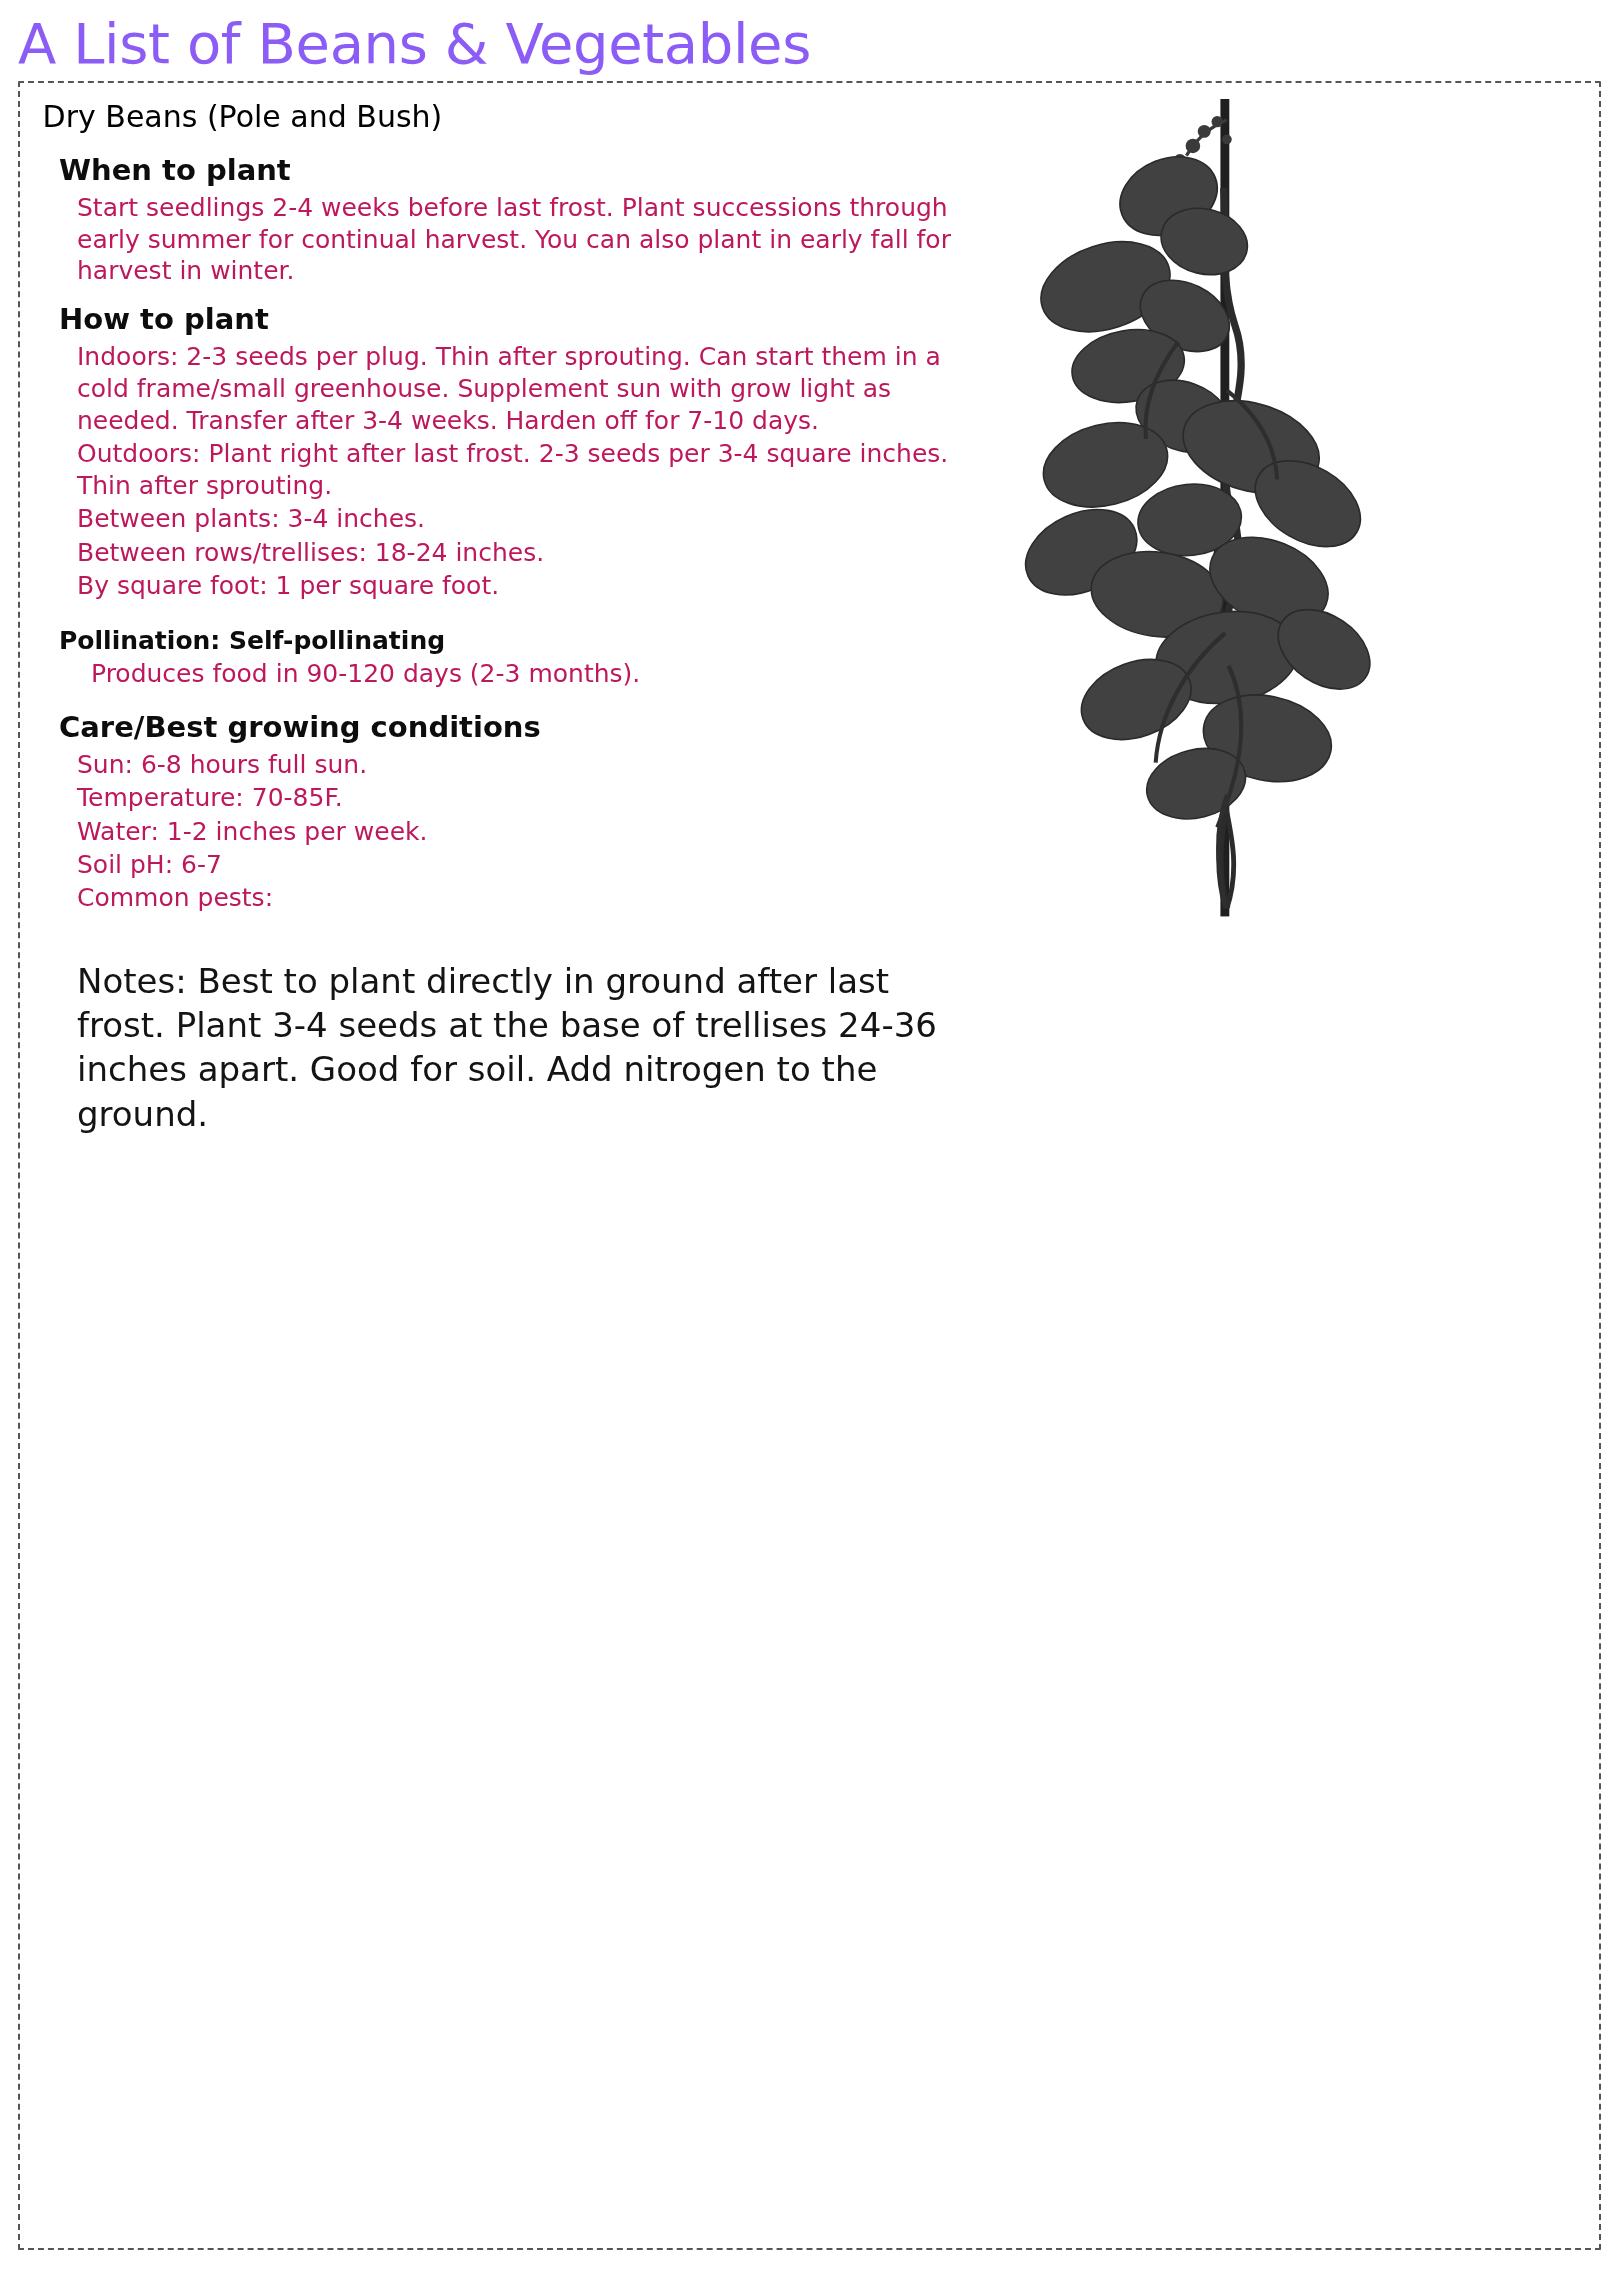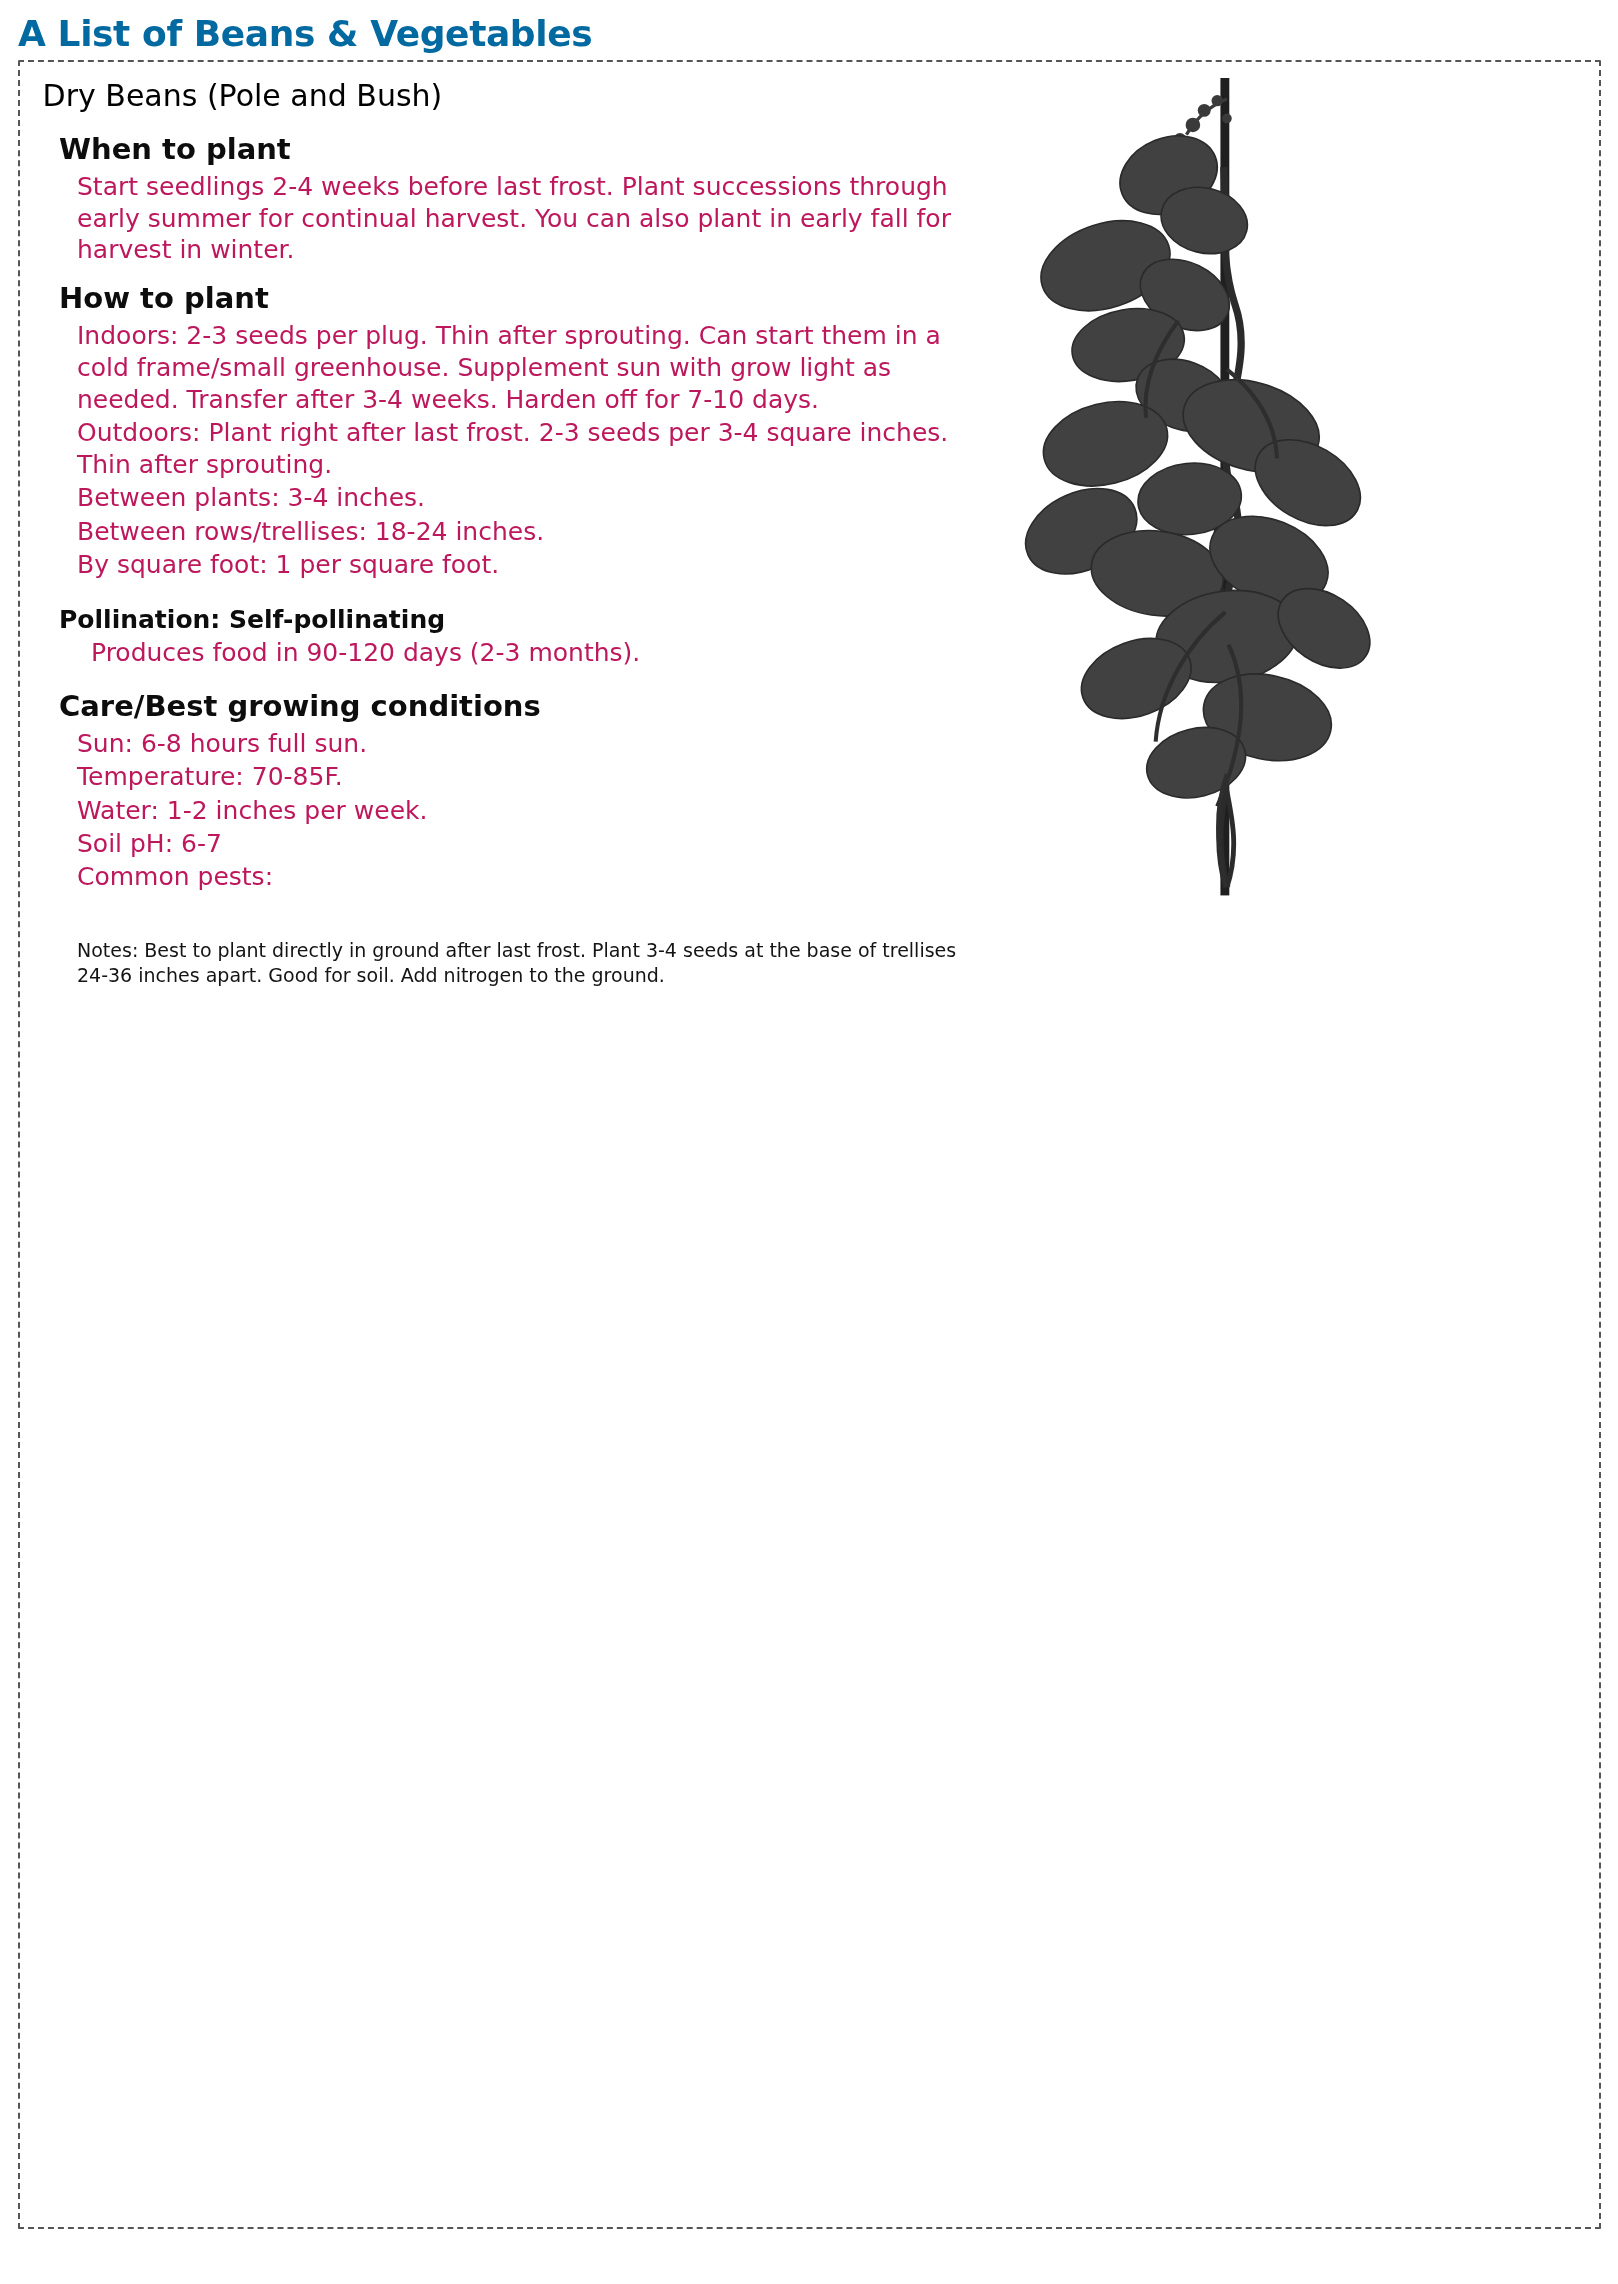--- a/index.html
+++ b/index.html
@@ -17,24 +17,24 @@
   }
   .page {
     position: relative;
     width: 1619px;
     height: 2284px;
     box-sizing: border-box;
     padding: 0;
   }
   .doc-title {
     font-family: "DejaVu Sans", sans-serif;
-    font-size: 36px;
-    font-weight: bold;
+    font-size: 56px;
+    font-weight: normal;
     letter-spacing: -0.4px;
-    color: #0369a1;
+    color: #8b5cf6;
     margin: 14.6px 0 8px 18px;
     line-height: 1.05;
   }
   .section-box {
     position: relative;
     margin: 0 18px 0 18px;
     border: 2.4px dashed #555555;
     border-radius: 1.6px;
     min-height: 2169px;
     box-sizing: border-box;
@@ -67,21 +67,21 @@
     margin: 0 0 3.2px 36px;
     max-width: 890px;
   }
   .body-block p {
     margin: 0 0 1.6px 0;
   }
   .indent-more {
     margin-left: 50px;
   }
   .notes-block {
-    font-size: 19px;
+    font-size: 34px;
     line-height: 1.3;
     color: #141414;
     margin: 45px 0 0 36px;
     max-width: 906px;
   }
   .plant-art {
     position: absolute;
     right: 24px;
     top: 16px;
     width: 591px;

